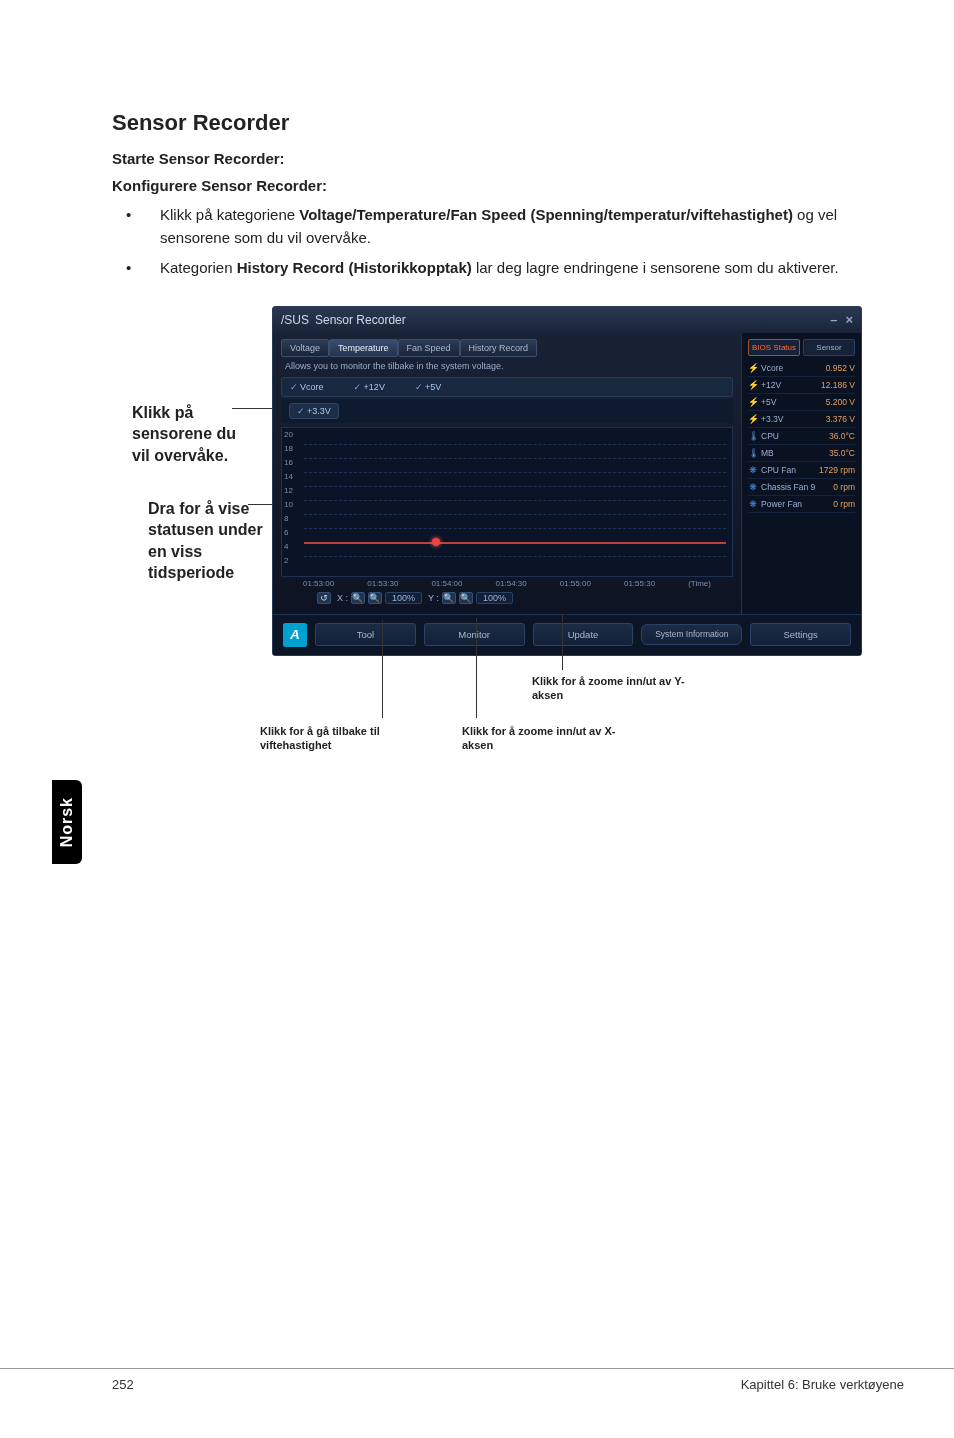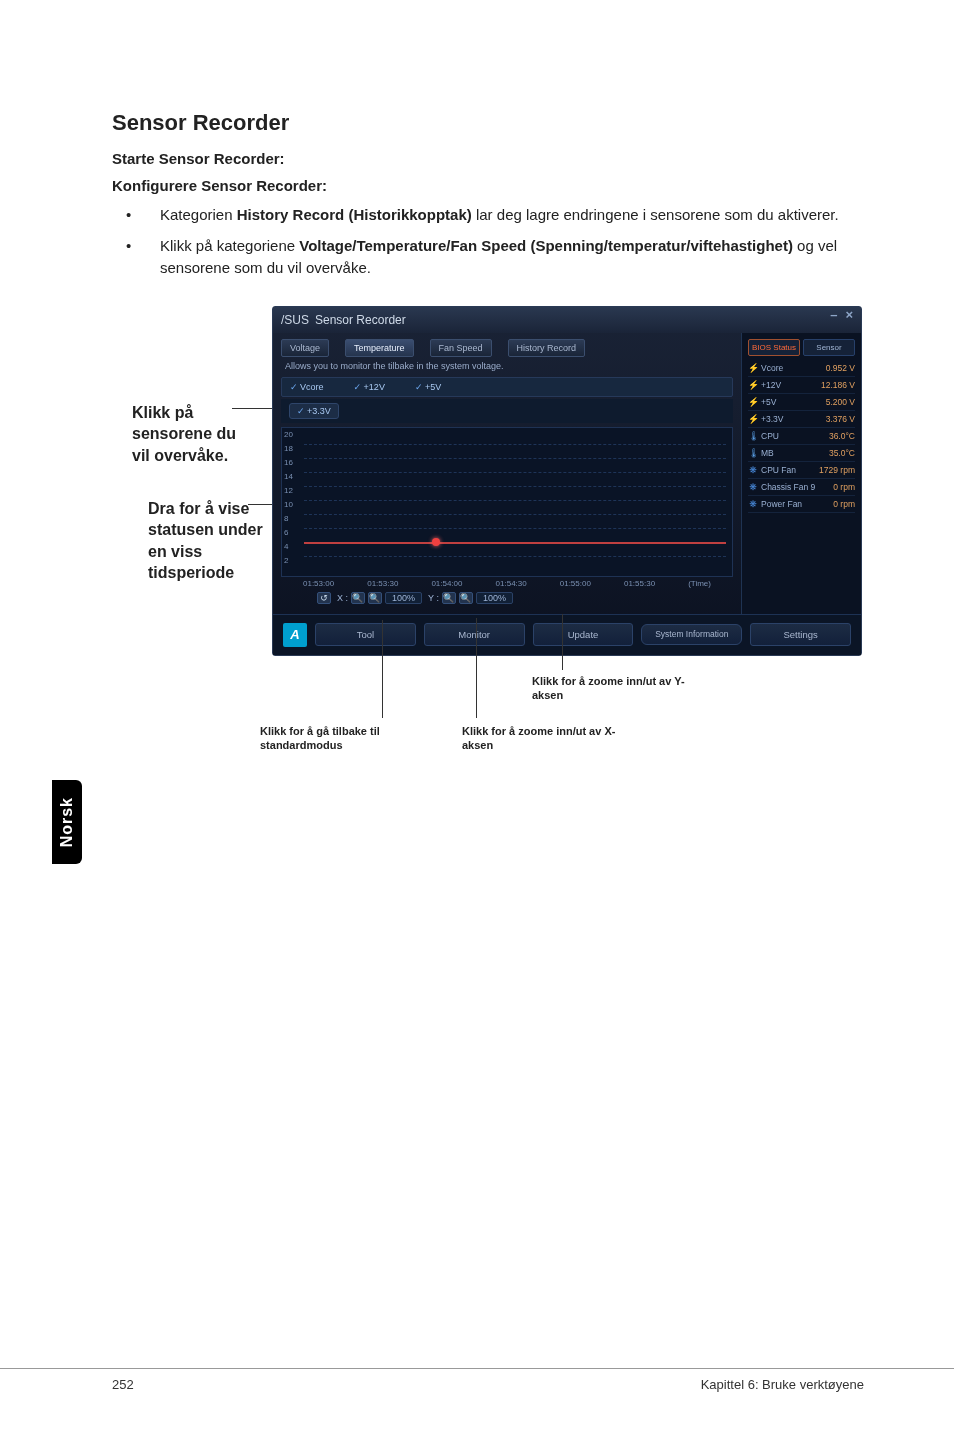--- a/index.html
+++ b/index.html
@@ -104,37 +104,38 @@
     background: linear-gradient(#1a2336, #0b1120);
     border: 1px solid #2a3a55;
     border-radius: 3px;
     font-size: 10px;
     color: #b8c8e0;
   }
   .titlebar {
     height: 26px;
     background: linear-gradient(#2a3850, #1a2438);
     display: flex;
+    align-items: center;
     padding: 0 8px;
     font-size: 12px;
     color: #cfdae8;
     justify-content: space-between;
   }
   .titlebar .left { display:flex; align-items:center; gap:6px;}
   .titlebar .ctrls { display:flex; gap:8px; color:#8ea6c8; font-weight: bold; font-size: 13px;}
   .app-body {
     display: flex;
   }
   .main-pane {
     flex: 1;
     padding: 6px 8px 10px 8px;
   }
   .tabs {
     display: flex;
-    gap: 16px;
+    gap: 0;
     margin-bottom: 4px;
     text-align: center;
   }
   .tab {
     background: linear-gradient(#2c3b55,#1a2538);
     border: 1px solid #3b4e6e;
     padding: 3px 8px;
     font-size: 9px;
     color: #aab8d0;
     border-radius: 2px;
@@ -325,21 +326,21 @@
   .cbB { left: 350px; top: 418px; width: 170px; }
   .cbB .vline { left: 14px; top: -106px; height: 100px; }
   .cbC { left: 148px; top: 418px; width: 180px; }
   .cbC .vline { left: 122px; top: -104px; height: 98px; }
 
   .footer {
     position: absolute;
     left: 0; right: 0;
     bottom: 46px;
     border-top: 1px solid #999;
-    padding: 8px 90px 0 112px;
+    padding: 8px 50px 0 112px;
     display: flex;
     justify-content: space-between;
     font-size: 13px;
     color: #333;
   }
 </style>
 </head>
 <body>
 
 <div class="side-tab">
@@ -347,24 +348,24 @@
   </div>
 
 <div class="content">
   <h2>Sensor Recorder</h2>
 
   <p class="subhead">Starte Sensor Recorder:</p>
 
   <p class="subhead">Konfigurere Sensor Recorder:</p>
   <ul class="bul">
     <li>
-      <span>Kategorien </span><span class="strong">History Record (Historikkopptak)</span><span> lar deg lagre endringene i sensorene som du aktiverer.</span>
+      <span>Klikk på kategoriene </span><span class="strong">Voltage/Temperature/Fan Speed (Spenning/temperatur/viftehastighet)</span><span> og vel sensorene som du vil overvåke.</span>
     </li>
     <li>
-      <span>Klikk på kategoriene </span><span class="strong">Voltage/Temperature/Fan Speed (Spenning/temperatur/viftehastighet)</span><span> og vel sensorene som du vil overvåke.</span>
+      <span>Kategorien </span><span class="strong">History Record (Historikkopptak)</span><span> lar deg lagre endringene i sensorene som du aktiverer.</span>
     </li>
   </ul>
 
   <div class="diagram-wrap">
 
     <div class="callout-left cl1">
       <span>Klikk på sensorene du vil overvåke.</span><div class="line"></div>
     </div>
     <div class="callout-left cl2">
       <span>Dra for å vise statusen under en viss tidsperiode</span><div class="line"></div>
@@ -511,21 +512,21 @@
       </div>
     </div>
 
     <div class="callout-bottom cbA">
       <div class="vline"></div><span>Klikk for å zoome inn/ut av Y-aksen</span>
     </div>
     <div class="callout-bottom cbB">
       <div class="vline"></div><span>Klikk for å zoome inn/ut av X-aksen</span>
     </div>
     <div class="callout-bottom cbC">
-      <div class="vline"></div><span>Klikk for å gå tilbake til standardmodus</span>
+      <div class="vline"></div><span>Klikk for å gå tilbake til viftehastighet</span>
     </div>
 
   </div>
 </div>
 
 <div class="footer">
   <span>252</span>
   <span>Kapittel 6: Bruke verktøyene</span>
 </div>
 

